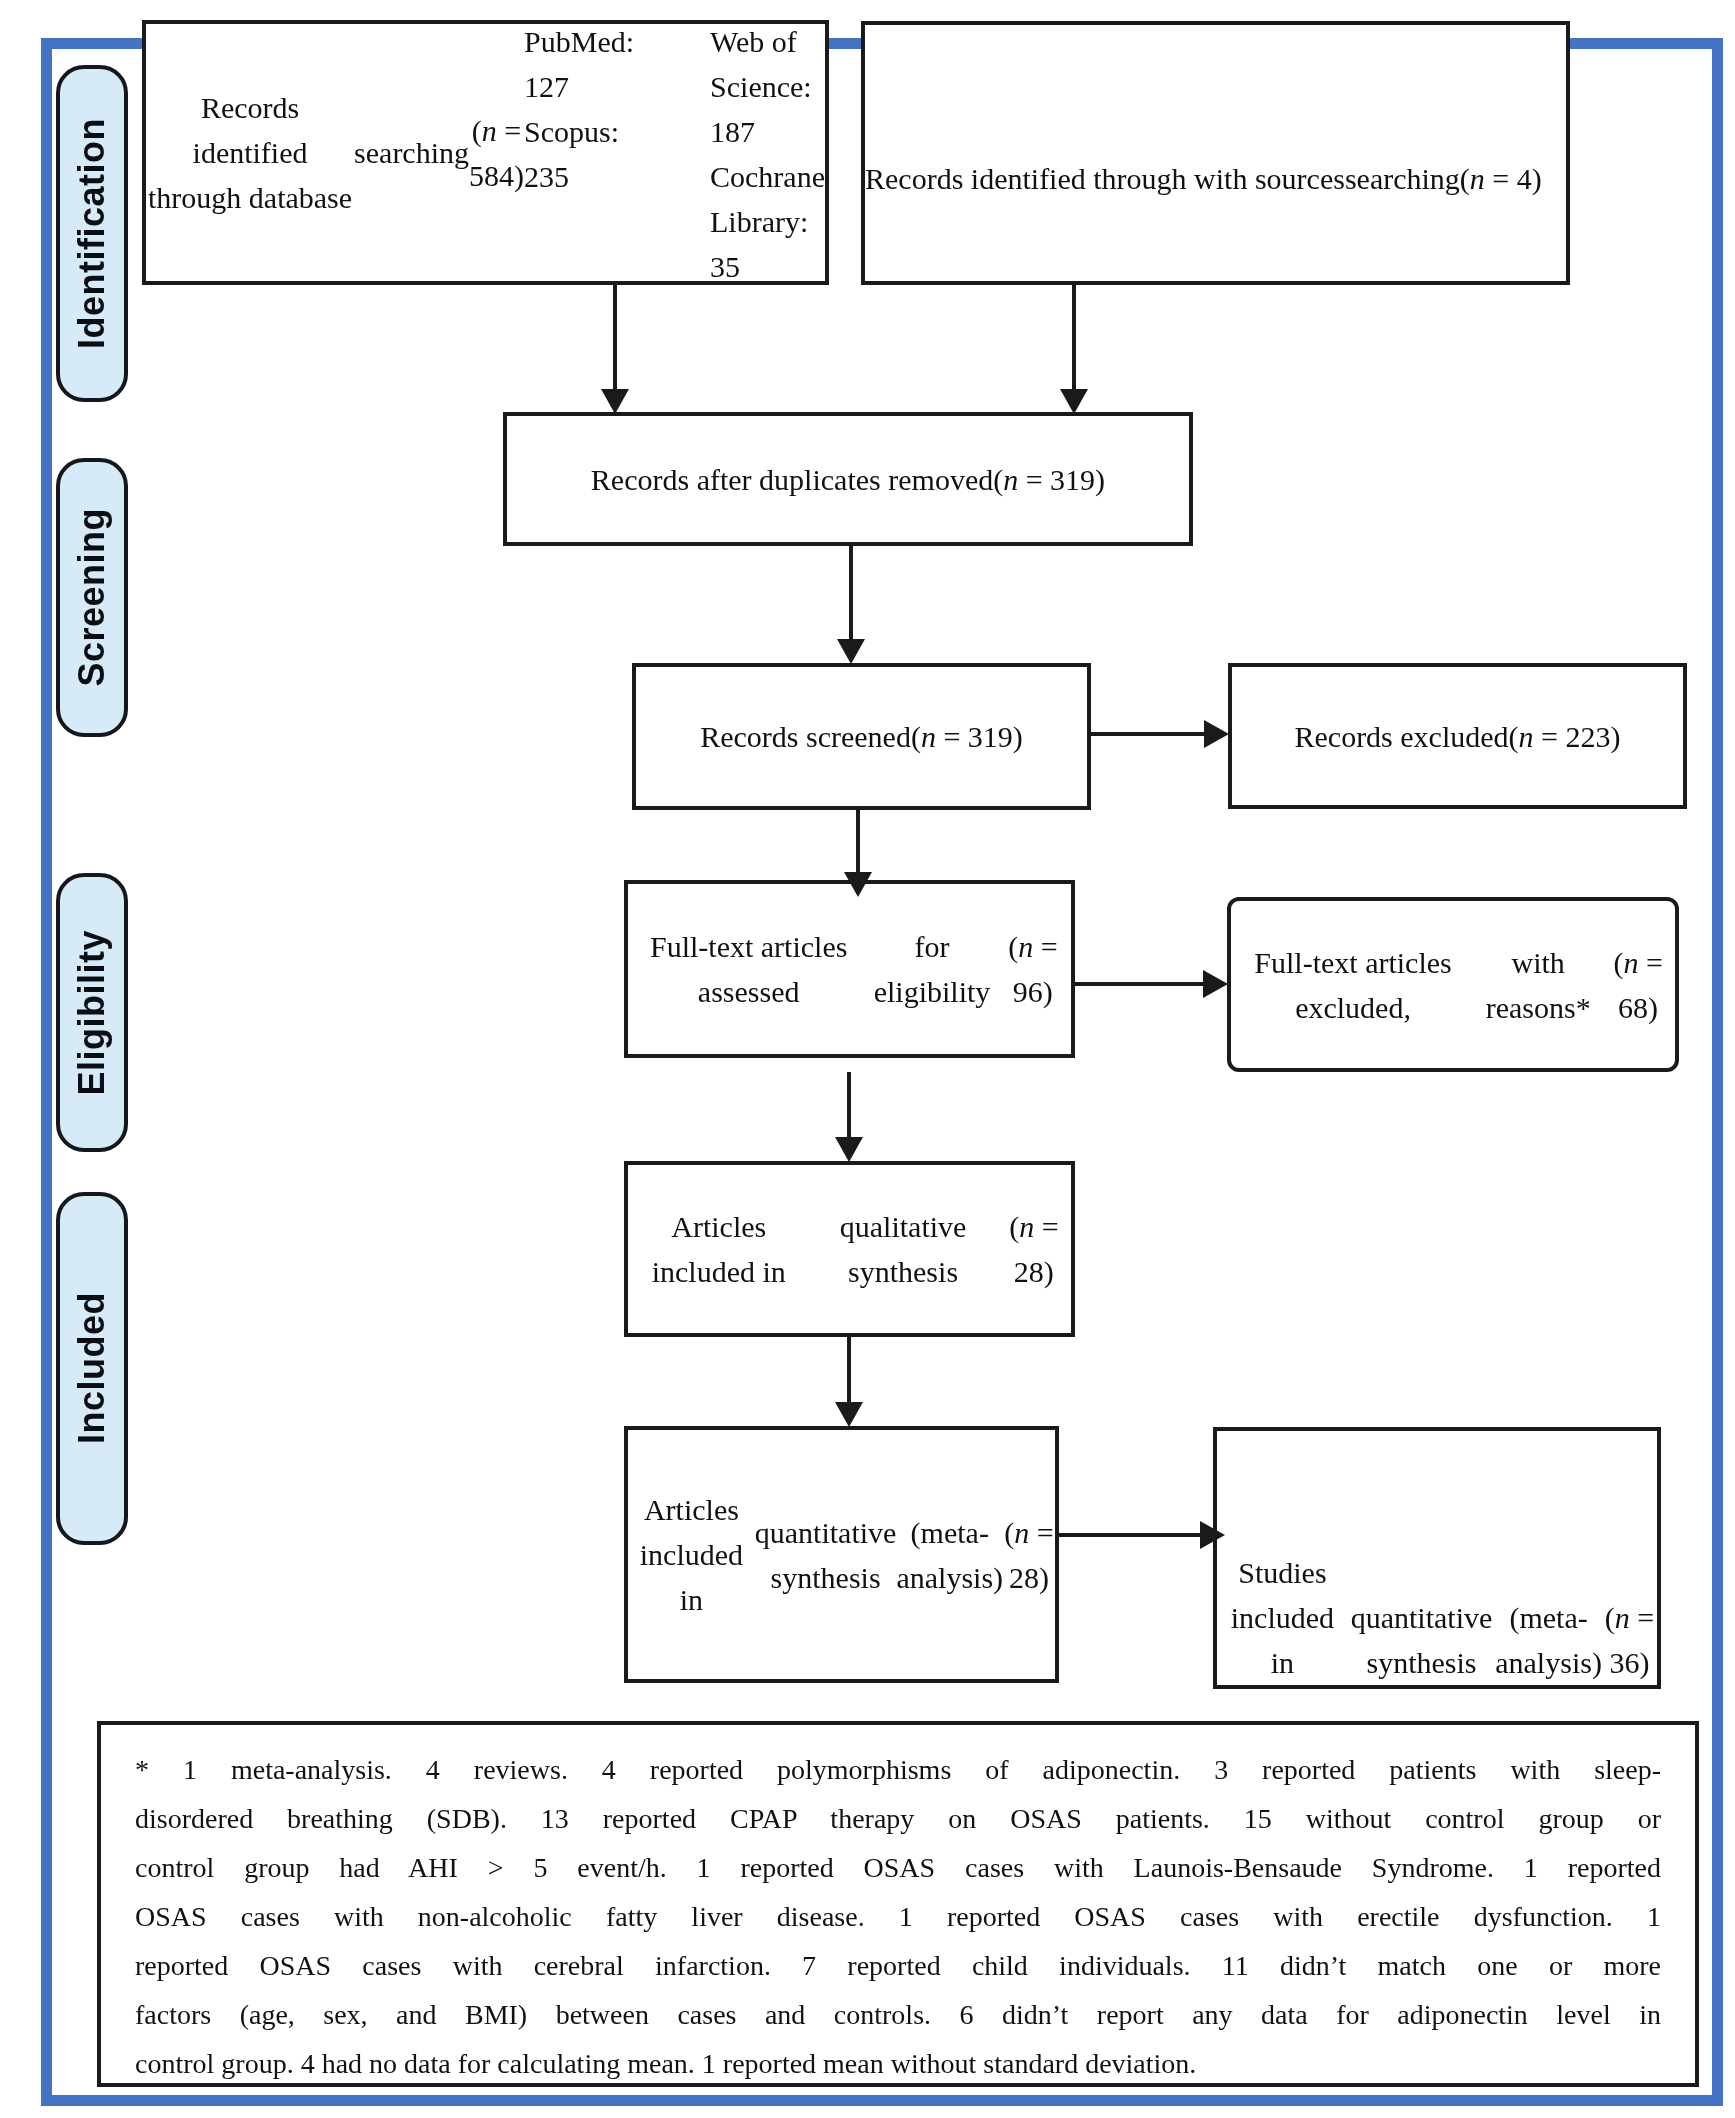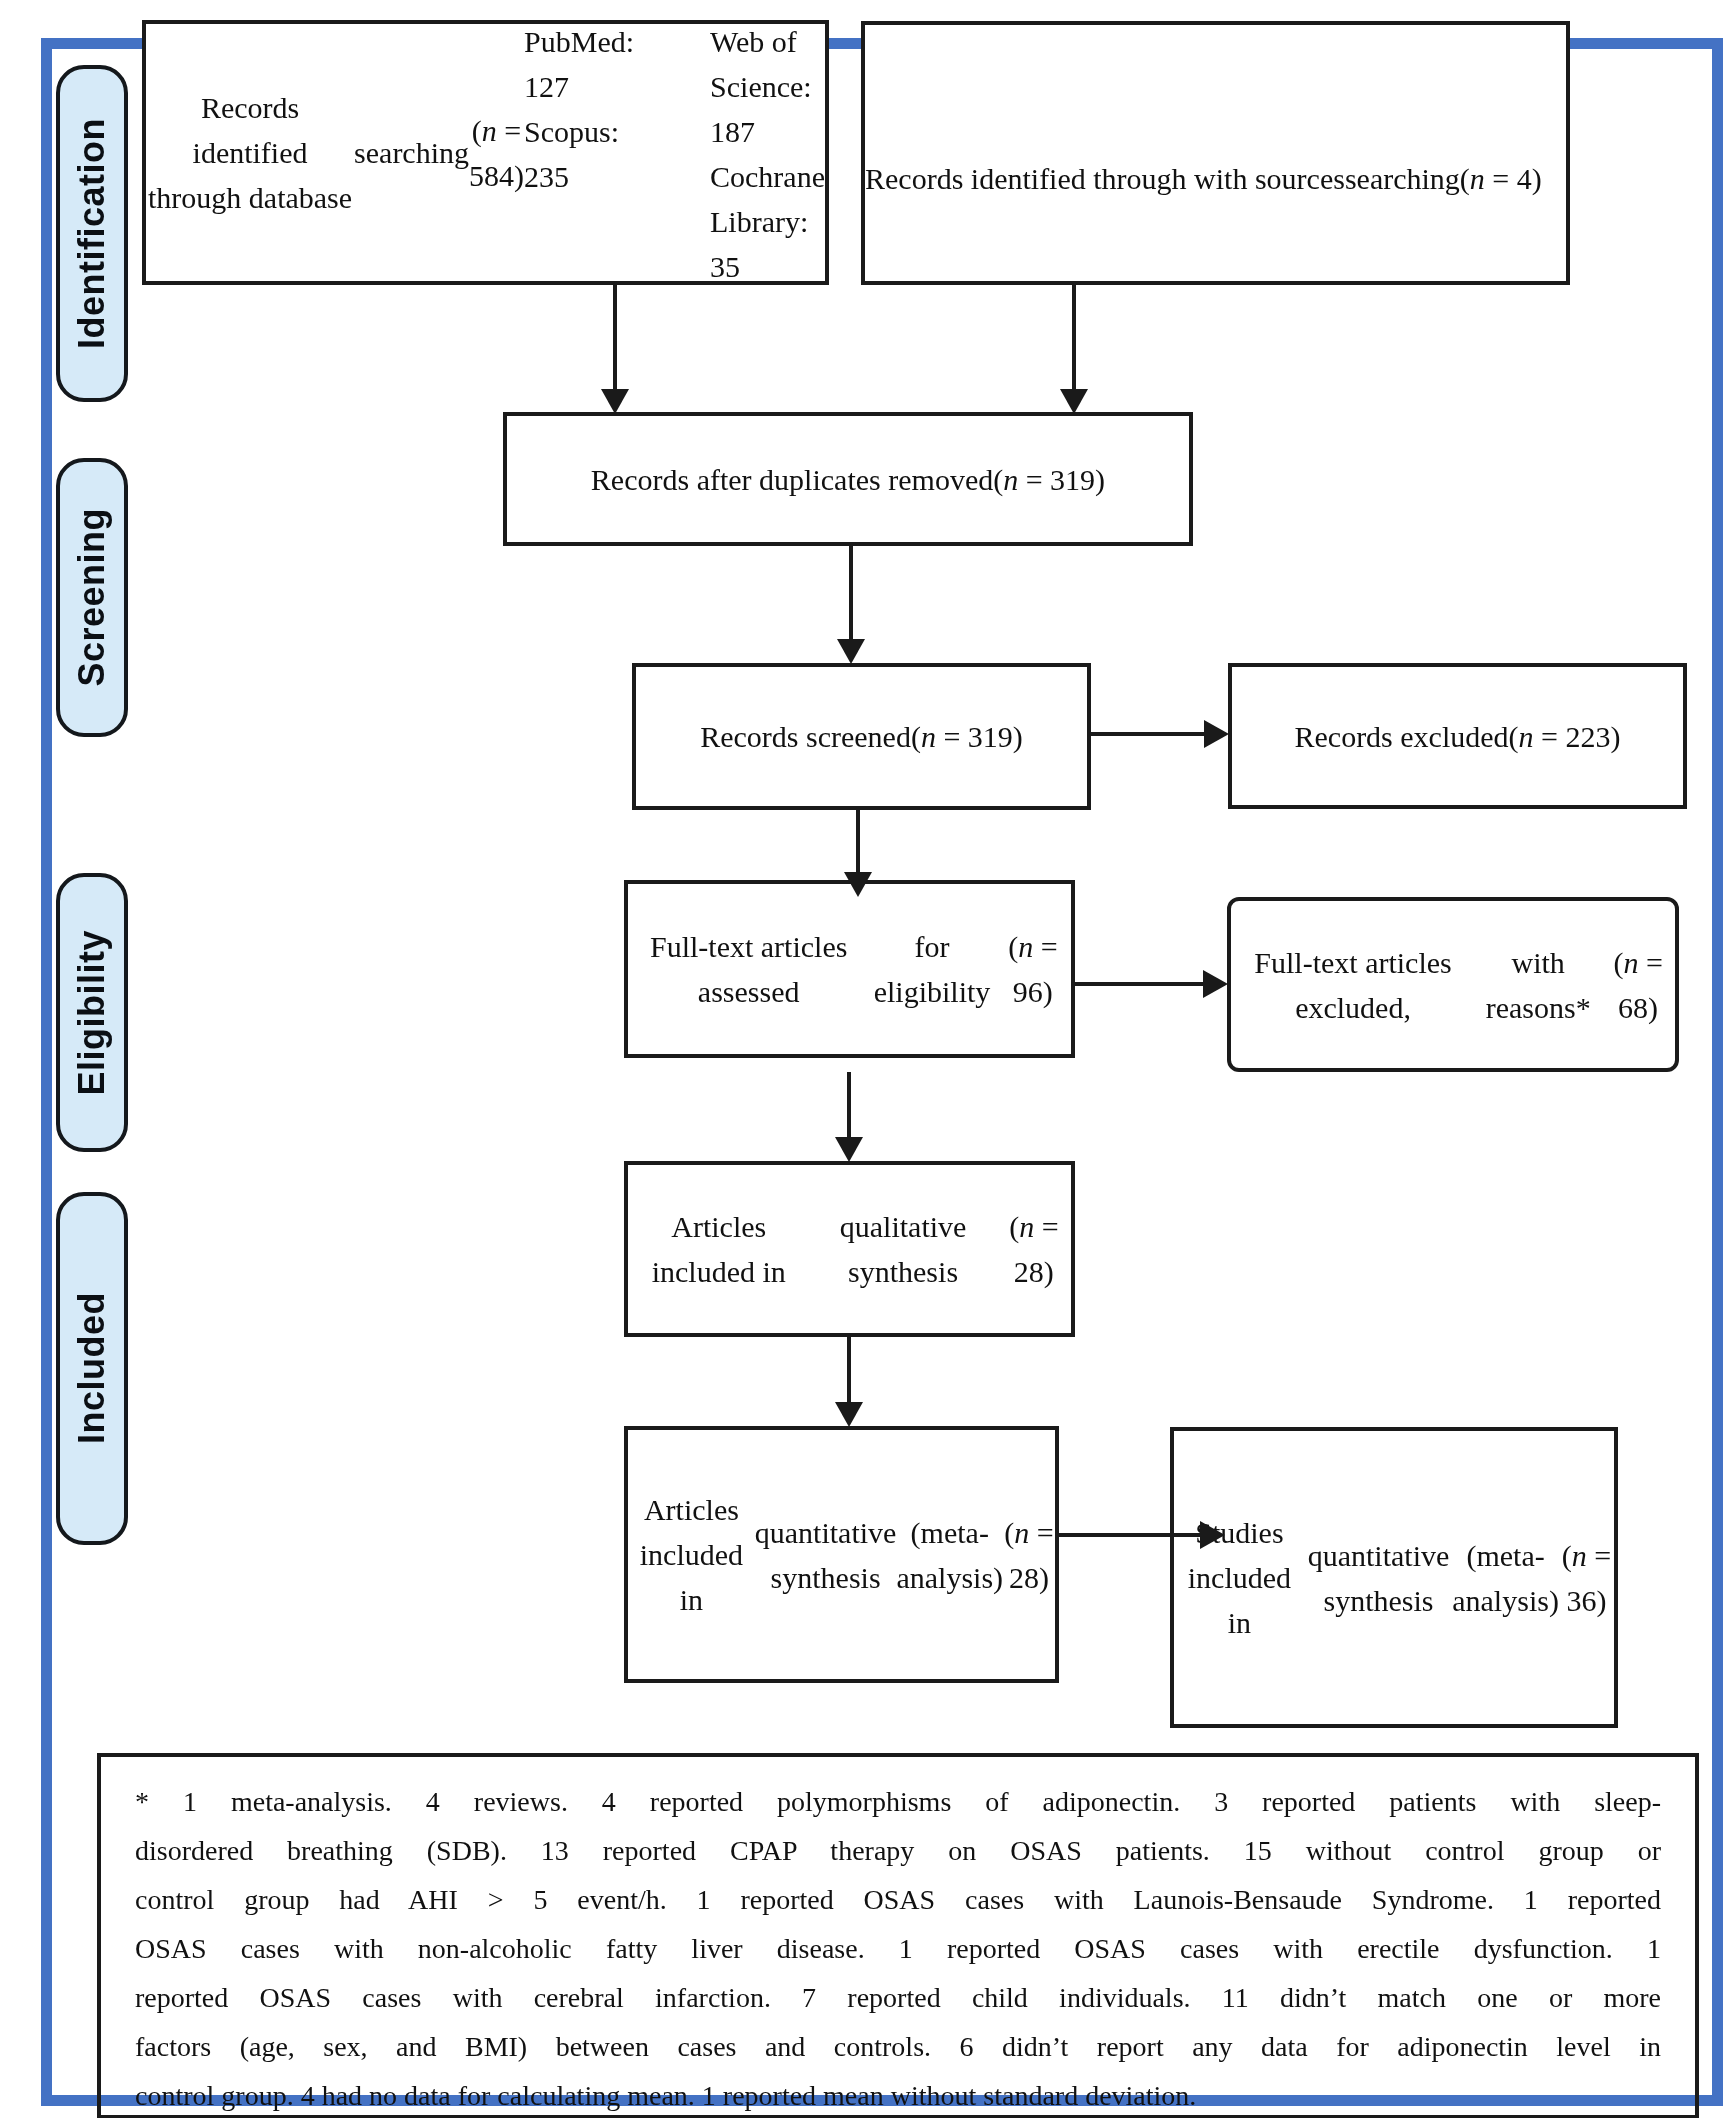--- a/index.html
+++ b/index.html
@@ -79,21 +79,20 @@
   }
   .footnote {
     position: absolute;
     left: 97px; top: 1721px;
     width: 1602px; height: 366px;
     border: 4.3px solid #1a1a1a;
     box-sizing: border-box;
     padding: 20px 34px 0 34px;
     font-size: 28px;
     line-height: 49px;
-    margin-top: 32px;
   }
   .fline { text-align: justify; text-align-last: justify; }
   .fline:last-child { text-align-last: left; }
 </style>
 </head>
 <body>
 
 <div class="canvas">
 
   <div class="frame"></div>
@@ -163,21 +162,21 @@
     <div>qualitative synthesis</div>
     <div>(<i>n</i> = 28)</div>
   </div>
 
   <div class="fbox" style="left:624px; top:1426px; width:435px; height:257px;">
     <div>Articles included in</div>
     <div>quantitative synthesis</div>
     <div>(meta-analysis)</div>
     <div>(<i>n</i> = 28)</div>
   </div>
-  <div class="fbox" style="left:1170px; top:1427px; width:448px; height:301px;">
+  <div class="fbox" style="left:1213px; top:1427px; width:448px; height:262px;align-items:flex-end;">
     <div>Studies included in</div>
     <div>quantitative synthesis</div>
     <div>(meta-analysis)</div>
     <div>(<i>n</i> = 36)</div>
   </div>
 
   <div>
     <div class="shaft-v" style="left:613px; top:284px; height:107px;"></div>
     <div class="head-down" style="left:601px; top:389px;"></div>
   </div>

